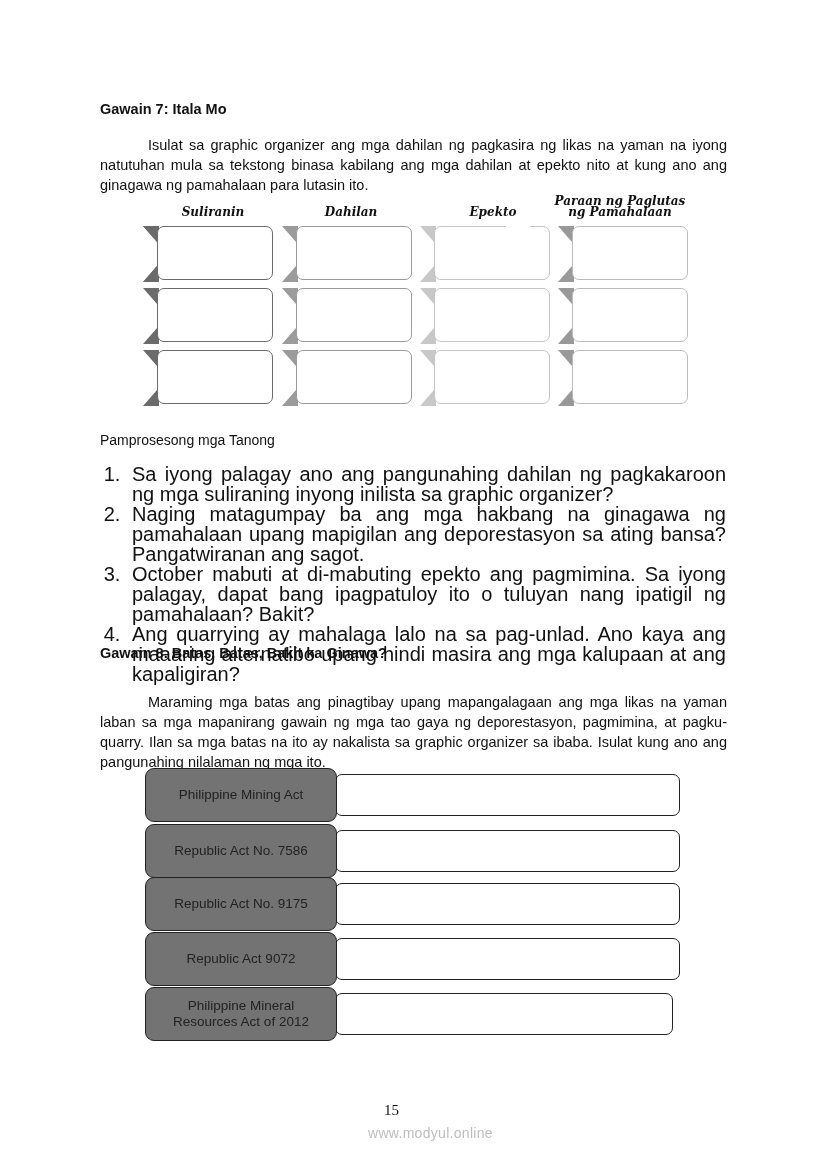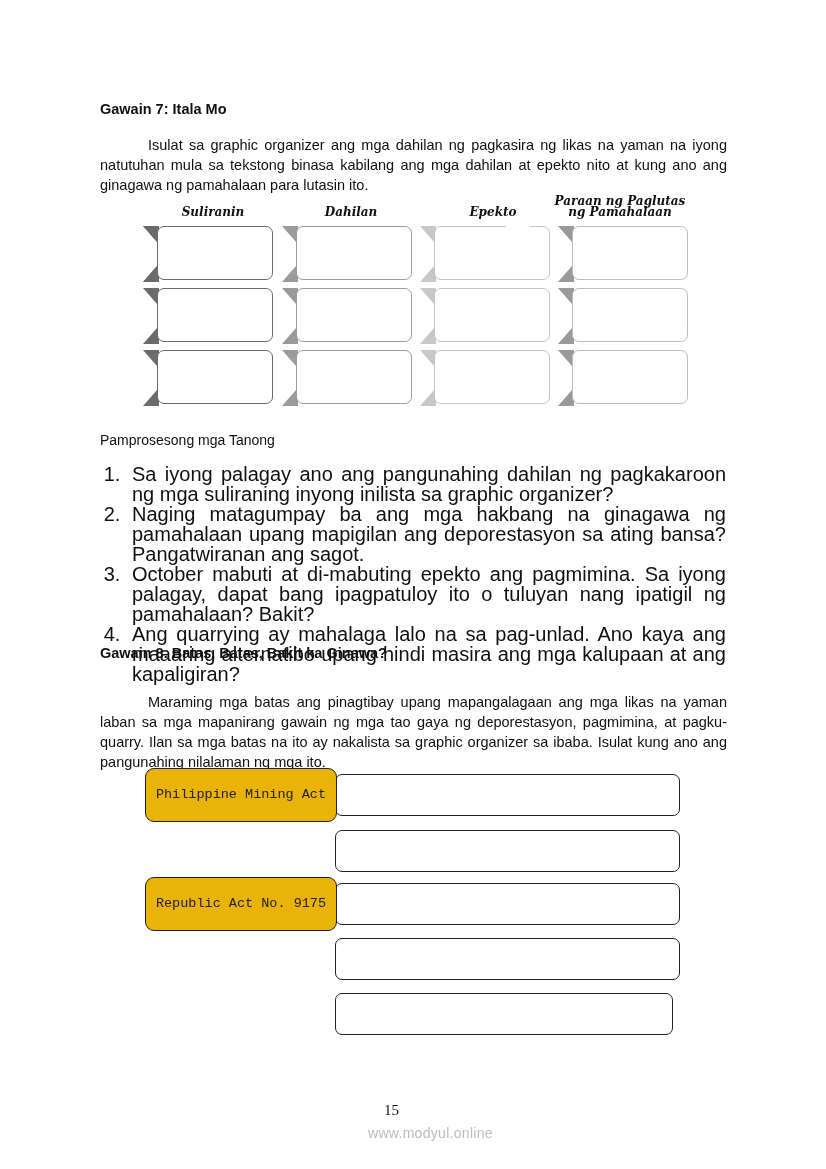--- a/index.html
+++ b/index.html
@@ -28,23 +28,23 @@
   .gap-patch { position: absolute; background: #fff; }
 
   ol.questions { margin: 0; padding: 0 0 0 28px; font-size: 20px; line-height: 20px; width: 600px; }
   ol.questions li { text-align: justify; padding-left: 6px; }
 
   
   .law-row { position: absolute; left: 145px; width: 536px; height: 56px; }
   .law-answer { position: absolute; left: 190px; top: 6px; width: 343px; height: 40px;
                 border: 1.5px solid #222; border-radius: 7px; background: #fff; }
   .law-label { position: absolute; left: 0; top: 0; width: 190px; height: 52px;
-               border: 1.5px solid #222; border-radius: 9px; background: #eab308;
+               border: 1.5px solid #222; border-radius: 9px; background: #737373;
                display: flex; align-items: center; justify-content: center; text-align: center;
-               font-family: Liberation Mono, monospace; font-size: 13.5px; line-height: 16px; color: #222; }
+               font-family: Liberation Sans, sans-serif; font-size: 13.5px; line-height: 16px; color: #222; }
 
   .page-num { font-family: "Liberation Serif", serif; font-size: 15px; text-align: left; width: 60px; }
   .watermark { font-family: Liberation Sans, sans-serif; font-size: 14px; color: #bdbdbd; letter-spacing: 0.3px; margin-left: 32px; }
 </style>
 </head>
 <body>
 
 <div class="abs heading" style="left:100px; top:101px;">Gawain 7: Itala Mo</div>
 <div class="abs para indent" style="left:100px; top:135px;">Isulat sa graphic organizer ang mga dahilan ng pagkasira ng likas na yaman na iyong natutuhan mula sa tekstong binasa kabilang ang mga dahilan at epekto nito at kung ano ang ginagawa ng pamahalaan para lutasin ito.</div>
 
@@ -152,29 +152,41 @@
 
 <div>
   <div class="law-row" style="top:768px;">
     <div class="law-answer"></div>
     <div class="law-label">
         <span>Philippine Mining Act</span>
       </div>
   </div>
   <div class="law-row" style="top:824px;">
     <div class="law-answer"></div>
+    <div class="law-label">
+        <span>Republic Act No. 7586</span>
+      </div>
   </div>
   <div class="law-row" style="top:877px;">
     <div class="law-answer"></div>
     <div class="law-label">
         <span>Republic Act No. 9175</span>
       </div>
   </div>
   <div class="law-row" style="top:932px;">
     <div class="law-answer"></div>
+    <div class="law-label">
+        <span>Republic Act 9072</span>
+      </div>
   </div>
   <div class="law-row" style="top:987px;">
     <div class="law-answer" style="width:336px;"></div>
+    <div class="law-label">
+      <div>
+        <div>Philippine Mineral</div>
+        <div>Resources Act of 2012</div>
+      </div>
+    </div>
   </div>
 </div>
 
 <div class="abs page-num" style="left:384px; top:1102px;">15</div>
 <div class="abs watermark" style="left:336px; top:1125px;">www.modyul.online</div>
 
 </body></html>

